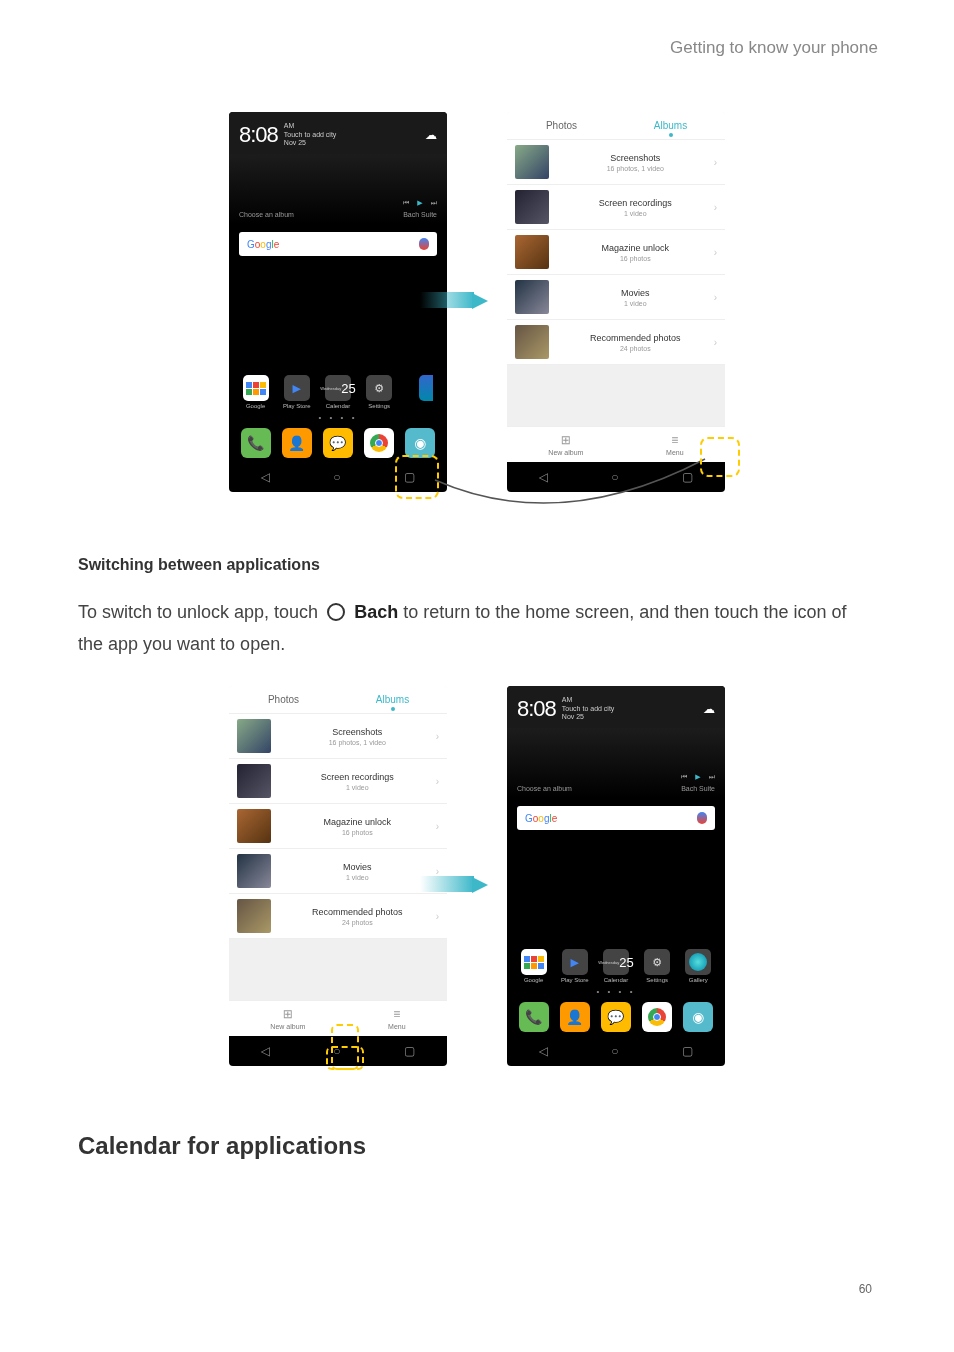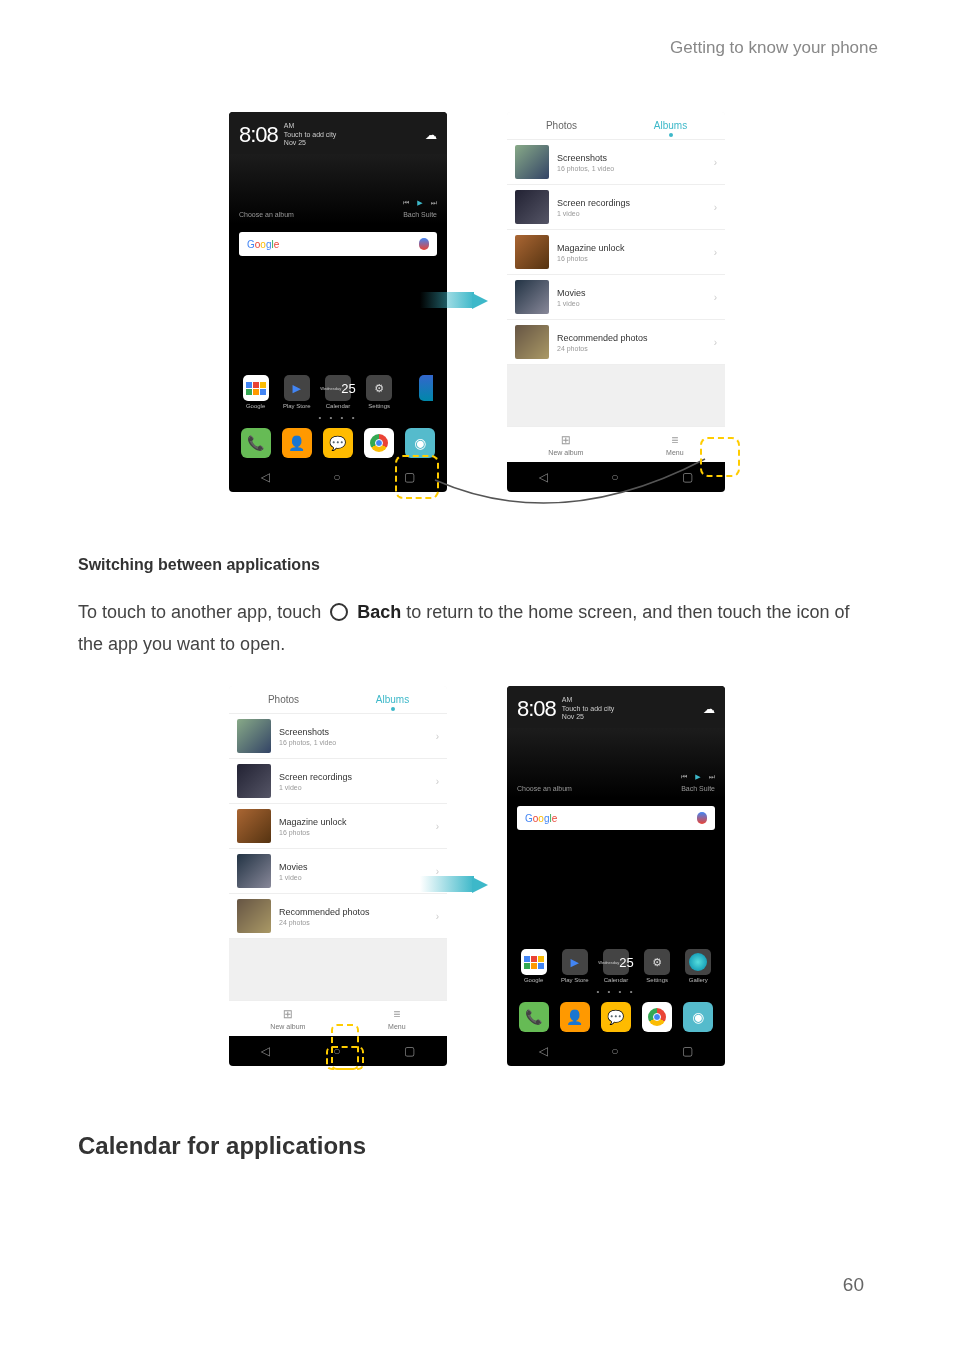--- a/index.html
+++ b/index.html
@@ -56,21 +56,21 @@
   .appcell { display:flex; flex-direction:column; align-items:center; gap:2px; width:40px;}
   .appicon { width:26px; height:26px; border-radius:5px; background:#444; display:flex; align-items:center; justify-content:center; font-size:11px;}
   .applbl { font-size:6px; color:#bbb; text-align:center; }
   .dots { text-align:center; color:#888; font-size:8px; letter-spacing:3px; padding:4px 0 2px;}
   .dockrow { display:flex; justify-content:space-around; padding:4px 6px;}
   .dockic { width:30px; height:30px; border-radius:6px; display:flex; align-items:center; justify-content:center; font-size:14px;}
   .navbar { display:flex; justify-content:space-around; align-items:center; padding:8px 0; color:#888; font-size:12px;}
   .tab { flex:1; text-align:center; padding:8px 0; font-size:10px; color:#666; position:relative;}
   .tab.active { color:#3db8c9;}
   .tab.active::after { content:""; position:absolute; bottom:2px; left:50%; transform:translateX(-50%); width:4px; height:4px; border-radius:50%; background:#3db8c9;}
-  .albrow { display:flex; align-items:center; padding:5px 8px; border-bottom:1px solid #eee; background:#fff;}
+  .albrow { display:flex; align-items:center; padding:5px 8px; border-bottom:1px solid #eee; background:#fff;text-align:center;}
   .thumb { width:34px; height:34px; background:#555; border-radius:2px; margin-right:8px;}
   .albtxt { flex:1; }
   .albname { font-size:9px; color:#333; }
   .albcnt { font-size:7px; color:#999; margin-top:2px;}
   .chev { color:#ccc; font-size:10px;}
   .botbar { display:flex; justify-content:space-around; padding:6px 0; border-top:1px solid #eee; background:#fff;}
   .botcell { display:flex; flex-direction:column; align-items:center; gap:2px; font-size:7px; color:#777;}
   .botglyph { font-size:12px; color:#999;}
 
   .arrow {
@@ -118,21 +118,21 @@
     line-height:1.8;
     font-weight:300;
   }
   .p1 { top:596px; }
   .inline-circle {
     display:inline-block; width:18px; height:18px; border:2px solid #333; border-radius:50%;
     vertical-align:-3px; margin:0 4px;
   }
   .bold { font-weight:600; color:#222;}
   .pagenum {
-    position:absolute; bottom:56px; right:90px; font-size:19px; color:#666;
+    position:absolute; bottom:56px; right:82px; font-size:12px; color:#666;
   }
 
   .thumb.t1{background:linear-gradient(135deg,#8a8,#346);}
   .thumb.t2{background:linear-gradient(135deg,#223,#556);}
   .thumb.t3{background:linear-gradient(135deg,#a63,#531);}
   .thumb.t4{background:linear-gradient(135deg,#234,#889);}
   .thumb.t5{background:linear-gradient(135deg,#654,#a96);}
 
   .ic-google{background:#fff;}
   .d-phone{background:#6b5;}
@@ -304,21 +304,21 @@
 
 <div class="callout-circle" style="top:455px; left:395px;"></div>
 <svg style="position:absolute; top:455px; left:430px; width:320px; height:60px; z-index:4; pointer-events:none;">
   <path d="M5 25 Q 130 80 275 4" stroke="#555" stroke-width="1.5" fill="none"></path>
 </svg>
 <div class="callout-circle" style="top:437px; left:700px; width:40px; height:40px;"></div>
 
 <div class="section-heading h-switch">Switching between applications</div>
 
 <div class="para p1">
-  <span>To touch to another app, touch </span>
+  <span>To switch to unlock app, touch </span>
   <span class="inline-circle"></span>
   <span class="bold">Bach</span>
   <span> to return to the home screen, and then touch the icon of the app you want to open.</span>
 </div>
 
 <div class="figure-row row2">
   <div class="phone light" id="gal2">
       <div class="clockbar" style="padding:0">
         <div class="tab">Photos</div>
         <div class="tab active">Albums</div>

